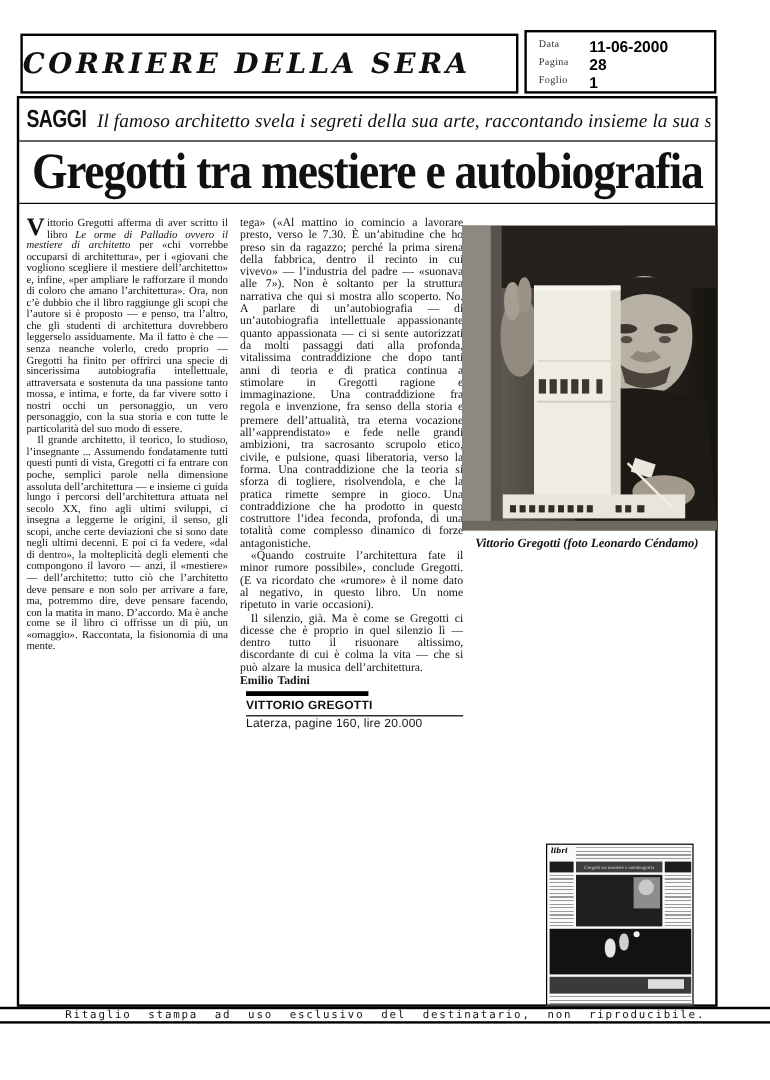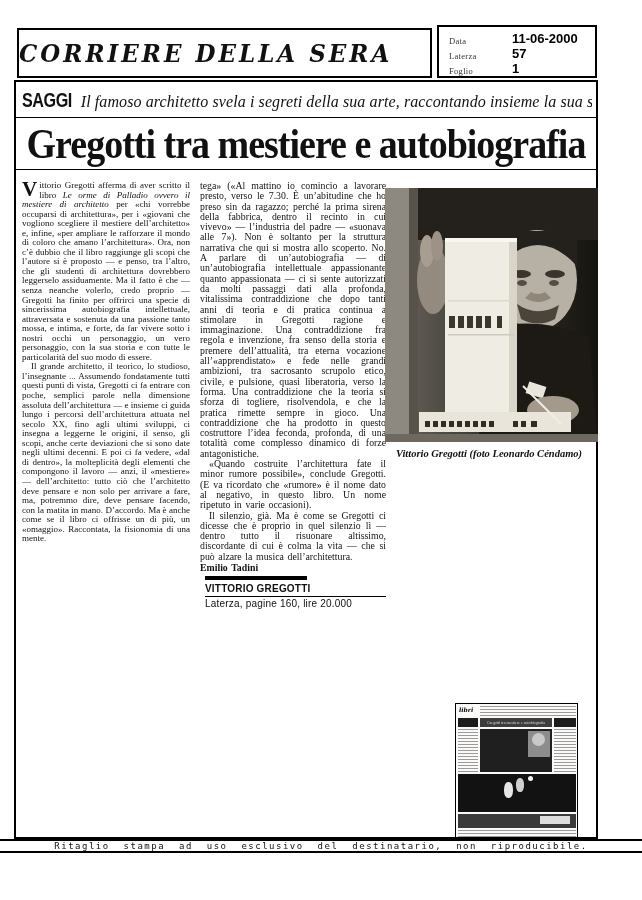--- a/index.html
+++ b/index.html
@@ -3,21 +3,21 @@
 <meta charset="utf-8">
 <style>
   html,body{margin:0;padding:0;background:#ffffff;}
   body{width:642px;height:900px;position:relative;font-family:"Liberation Serif",serif;color:#111;overflow:hidden;}
   .abs{position:absolute;box-sizing:border-box;}
 
   
   .masthead-box{left:17px;top:28px;width:415px;height:50px;border:2px solid #000;display:flex;align-items:center;}
   .masthead{font-family:"DejaVu Serif",serif;font-style:italic;font-weight:bold;font-size:23px;letter-spacing:3px;white-space:nowrap;transform:scaleY(1.02);}
   .meta-box{left:437px;top:25px;width:160px;height:53px;border:2px solid #000;padding:4px 0 0 10px;}
-  .meta-row{display:flex;align-items:flex-end;height:15px;gap:21px;}
+  .meta-row{display:flex;align-items:flex-start;height:15px;}
   .meta-label{font-family:"Liberation Serif",serif;font-size:8.5px;color:#333;width:42px;letter-spacing:.3px;}
   .meta-value{font-family:"Liberation Sans",sans-serif;font-weight:bold;font-size:13px;color:#000;}
 
   
   .article-box{left:14px;top:80px;width:584px;height:759px;border:2px solid #000;background:#fff;}
 
   .strapline{left:22px;top:90px;width:570px;white-space:nowrap;overflow:hidden;}
   .kicker{display:inline-block;font-family:"Liberation Sans",sans-serif;font-weight:bold;font-size:19px;letter-spacing:-.5px;transform:scaleX(.85) scaleY(1.08);transform-origin:left bottom;margin-right:-4px;}
   .strap-text{font-family:"Liberation Serif",serif;font-style:italic;font-size:16px;letter-spacing:.1px;}
   .rule{background:#000;height:1px;}
@@ -62,22 +62,22 @@
 <div class="abs masthead-box">
   <div class="masthead">CORRIERE DELLA SERA</div>
 </div>
 
 <div class="abs meta-box">
   <div class="meta-row">
     <span class="meta-label">Data</span>
     <span class="meta-value">11-06-2000</span>
   </div>
   <div class="meta-row">
-    <span class="meta-label">Laterza</span>
-    <span class="meta-value">57</span>
+    <span class="meta-label">Pagina</span>
+    <span class="meta-value">28</span>
   </div>
   <div class="meta-row">
     <span class="meta-label">Foglio</span>
     <span class="meta-value">1</span>
   </div>
 </div>
 
 <div class="abs article-box"></div>
 
 <div class="abs strapline">

